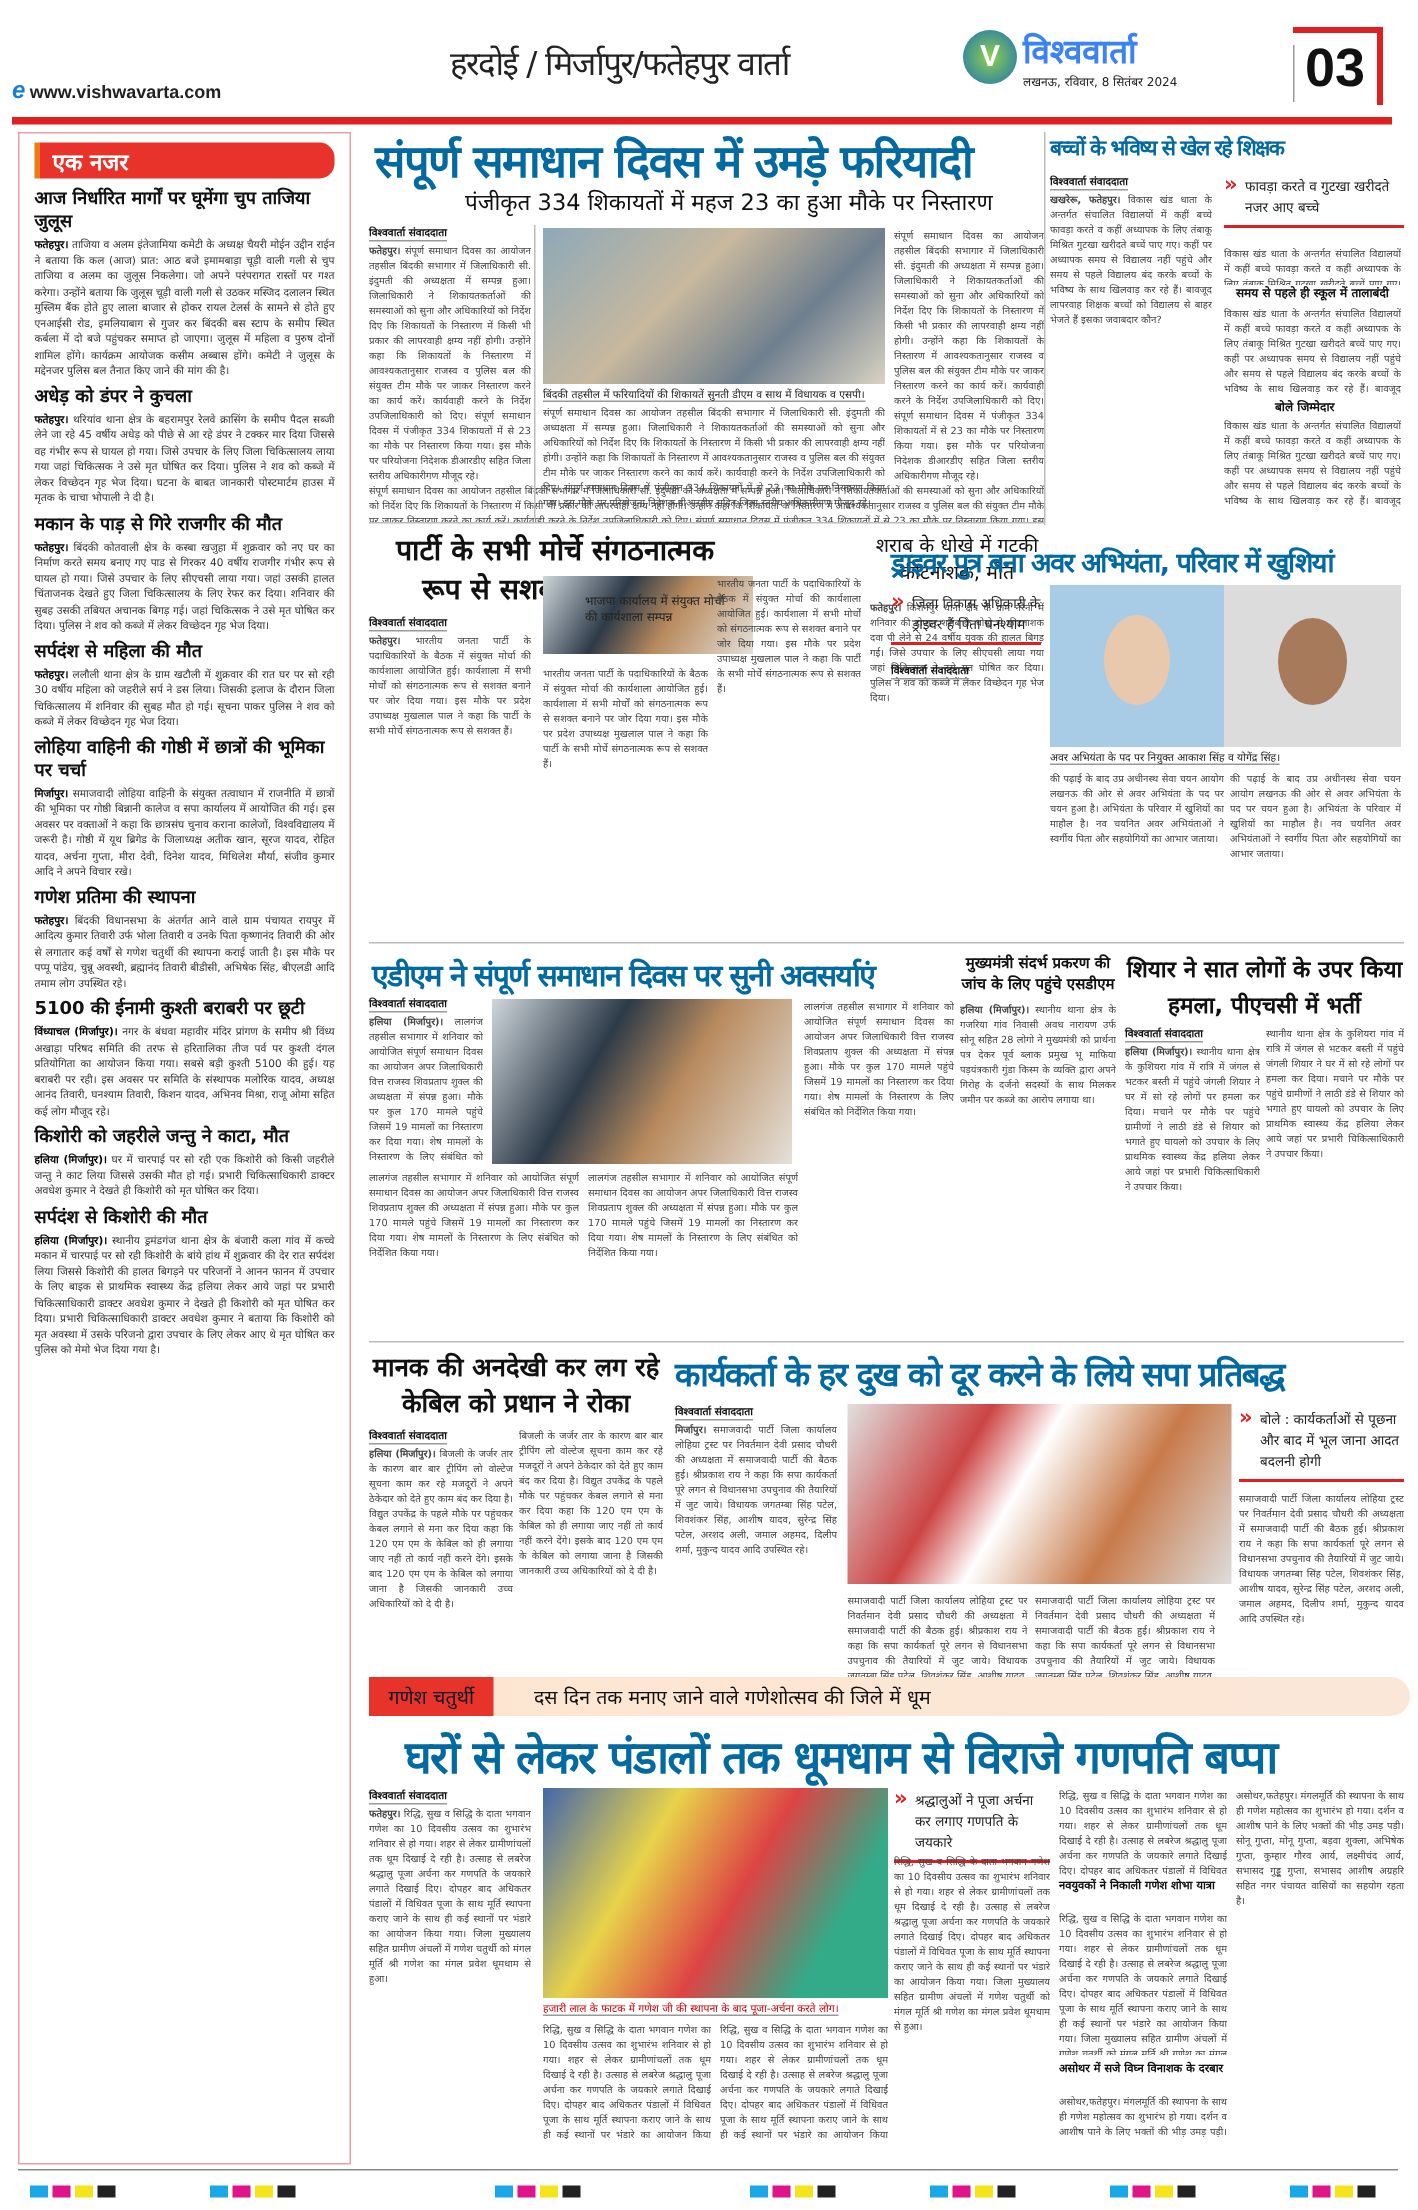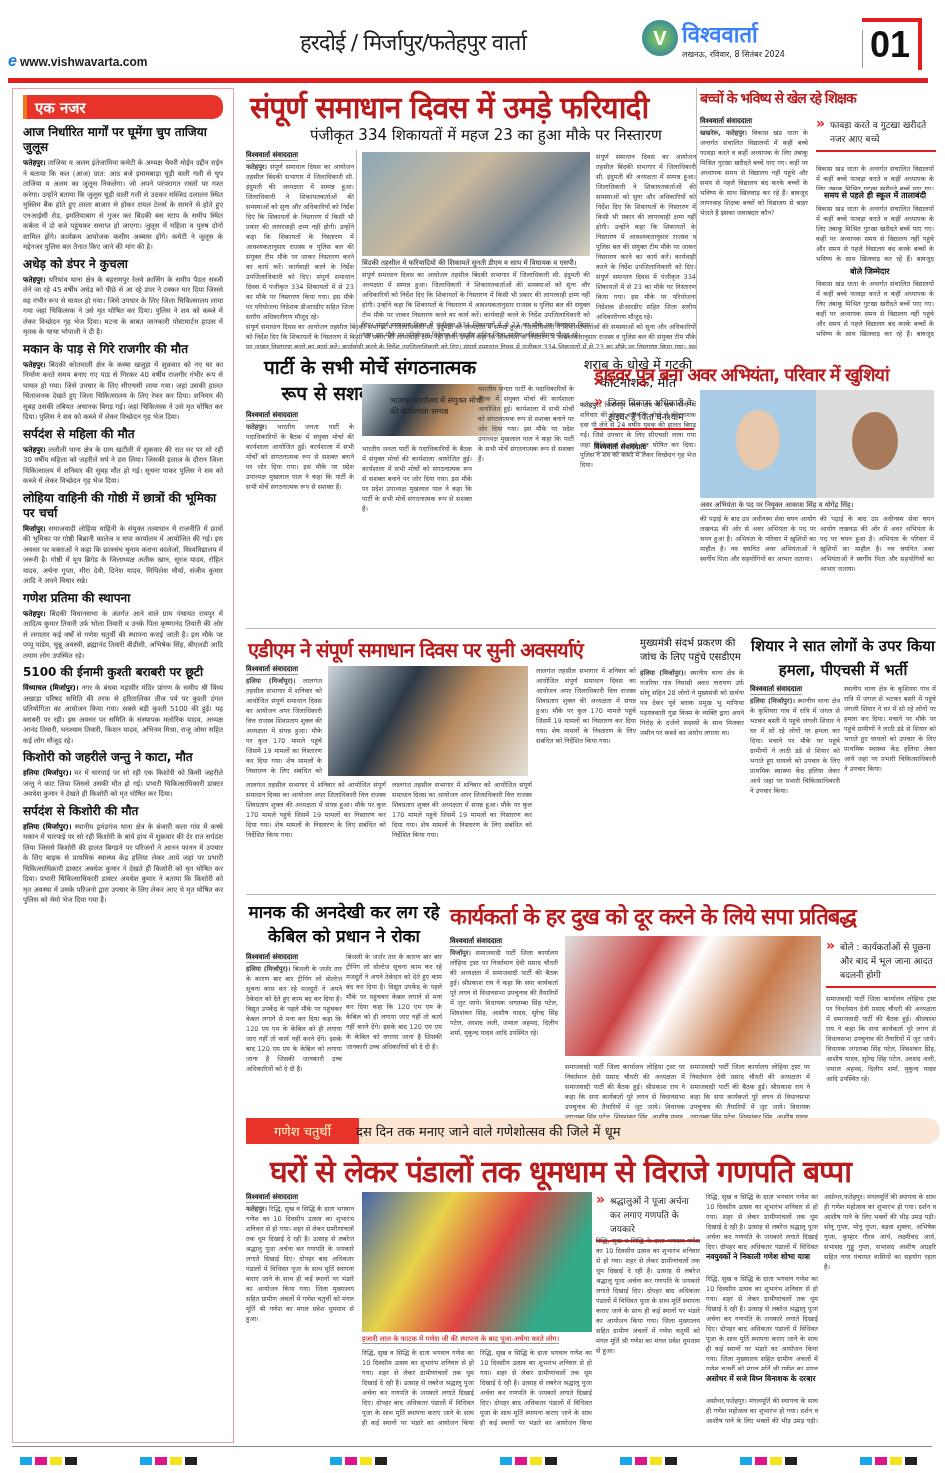--- a/index.html
+++ b/index.html
@@ -13,51 +13,51 @@
 .hdr .dateline{position:absolute;left:682px;top:48px;font:8px "DejaVu Sans",sans-serif;color:#222}
 .hdr .pageno{position:absolute;left:862px;top:18px;width:60px;height:52px;border-top:4px solid #e02020;border-right:4px solid #e02020;font:bold 36px "Liberation Sans",sans-serif;text-align:center;line-height:46px;color:#111}
 .hdr .pageno:before{content:"";position:absolute;left:0;top:8px;height:38px;border-left:1px solid #999}
 .redline{position:absolute;left:8px;top:78px;width:920px;height:5px;background:#e02020}
 .leftcol{position:absolute;left:12px;top:88px;width:222px;height:1355px;border:1.5px solid #e8a0a8;padding:4px 10px}
 .tag{background:linear-gradient(90deg,#f07a1a 0 4px,#e8332a 4px);color:#fff;font:bold 15px "DejaVu Sans",sans-serif;padding:2px 12px;border-radius:0 10px 10px 0;margin:2px 0 6px}
 .lh{font:bold 12px "DejaVu Sans",sans-serif;color:#111;margin:4px 0 3px;line-height:15px}
 .lp{font:7px "DejaVu Sans",sans-serif;line-height:10.5px;color:#333;text-align:justify}
 .lp b{color:#000}
 .main{position:absolute;left:240px;top:84px;width:700px;height:1360px}
-.h1{position:absolute;font:bold 26px "DejaVu Sans",sans-serif;color:#b91c1c;letter-spacing:-1px;white-space:nowrap}
+.h1{position:absolute;font:bold 26px "DejaVu Sans",sans-serif;color:#0369a1;letter-spacing:-1px;white-space:nowrap}
 .h2{position:absolute;font:15px "DejaVu Sans",sans-serif;color:#111;white-space:nowrap}
 .hm{position:absolute;font:bold 17px "DejaVu Sans",sans-serif;color:#111;line-height:22px}
 .by{position:absolute;font:bold 7px "DejaVu Sans",sans-serif;color:#111;border-bottom:1px solid #999;padding-bottom:1px}
 .txt{position:absolute;font:6.5px "DejaVu Sans",sans-serif;line-height:10px;color:#444;text-align:justify;overflow:hidden}
 .photo{position:absolute;background:linear-gradient(135deg,#8da9b8,#c8b89e 40%,#6f7f8e 70%,#d9d2c2);overflow:hidden}
 .photo.p2{background:linear-gradient(120deg,#cfd7dc,#2d3a48 35%,#b88a5e 60%,#e4e0d8)}
 .photo.p3{background:linear-gradient(120deg,#e0e0e0,#c44 30%,#fff 45%,#c87a4a 70%,#ddd)}
 .photo.p4{background:linear-gradient(120deg,#46a,#e8d34a 30%,#d44 55%,#3a8 80%)}
 .face{position:absolute;background:#f0f0f0}
 .cap{position:absolute;font:7px "DejaVu Sans",sans-serif;color:#222;border-bottom:1px solid #999;white-space:nowrap}
 .pull{position:absolute;font:9px "DejaVu Sans",sans-serif;color:#222;line-height:14px;padding-left:14px;border-bottom:2px solid #e02020;padding-bottom:4px}
 .pull:before{content:"»";position:absolute;left:0;top:-2px;color:#e02020;font-weight:bold;font-size:14px}
 .banner{position:absolute;left:6px;top:1118px;width:694px;height:26px;background:linear-gradient(90deg,#fde5d0,#fbe7d8);border-radius:0 13px 13px 0}
-.banner .k{position:absolute;left:0;top:0;height:26px;background:#e8332a;color:#fef9c3;font:13px "DejaVu Sans",sans-serif;padding:4px 28px}
+.banner .k{position:absolute;left:0;top:0;height:26px;background:#e8332a;color:#0f172a;font:13px "DejaVu Sans",sans-serif;padding:4px 13px}
 .banner .t{position:absolute;left:110px;top:4px;font:13px "DejaVu Sans",sans-serif;color:#111}
 .reg{position:absolute;bottom:8px;display:flex;gap:3px;align-items:center}
 .reg i{display:block;width:12px;height:8px}
 .vline{position:absolute;width:1px;background:#bbb}
 .hline{position:absolute;height:1px;background:#bbb}
 </style>
 </head>
 <body>
 
 <div class="hdr">
   <div class="url"><span class="e">e</span><span>www.vishwavarta.com</span></div>
   <div class="section">हरदोई / मिर्जापुर/फतेहपुर वार्ता</div>
   <div class="logo">V</div>
   <div class="brand">विश्ववार्ता</div>
   <div class="dateline">लखनऊ,  रविवार, 8 सितंबर 2024</div>
-  <div class="pageno">01</div>
+  <div class="pageno">03</div>
 </div>
 <div class="redline"></div>
 
 <div class="leftcol">
   <div class="tag">एक नजर</div>
   <div>
     <div class="lh">आज निर्धारित मार्गों पर घूमेंगा चुप ताजिया जुलूस</div>
     <div class="lp"><b>फतेहपुर।</b> <span>ताजिया व अलम इंतेजामिया कमेटी के अध्यक्ष चैयरी मोईन उद्दीन राईन ने बताया कि कल (आज) प्रात: आठ बजे इमामबाड़ा चूड़ी वाली गली से चुप ताजिया व अलम का जुलूस निकलेगा। जो अपने परंपरागत रास्तों पर गश्त करेगा। उन्होंने बताया कि जुलूस चूड़ी वाली गली से उठकर मस्जिद दलालन स्थित मुस्लिम बैंक होते हुए लाला बाजार से होकर रायल टेलर्स के सामने से होते हुए एनआईसी रोड, इमलियाबाग से गुजर कर बिंदकी बस स्टाप के समीप स्थित कर्बला में दो बजे पहुंचकर समाप्त हो जाएगा। जुलूस में महिला व पुरुष दोनों शामिल होंगे। कार्यक्रम आयोजक कसीम अब्बास होंगे। कमेटी ने जुलूस के मद्देनजर पुलिस बल तैनात किए जाने की मांग की है।</span></div>
   </div>
   <div>
@@ -145,21 +145,21 @@
   <div class="hline" style="left:6px;top:544px;width:690px"></div>
 
   <div class="h1" style="left:8px;top:552px;font-size:20px">एडीएम ने संपूर्ण समाधान दिवस पर सुनी अवसर्याएं</div>
   <div class="by" style="left:6px;top:580px">विश्ववार्ता संवाददाता</div>
   <div class="txt" style="left:6px;top:592px;width:76px;height:100px"><b>हलिया (मिर्जापुर)।</b> <span>लालगंज तहसील सभागार में शनिवार को आयोजित संपूर्ण समाधान दिवस का आयोजन अपर जिलाधिकारी वित्त राजस्व शिवप्रताप शुक्ल की अध्यक्षता में संपन्न हुआ। मौके पर कुल 170 मामले पहुंचे जिसमें 19 मामलों का निस्तारण कर दिया गया। शेष मामलों के निस्तारण के लिए संबंधित को निर्देशित किया गया।</span></div>
   <div class="photo p2" style="left:88px;top:582px;width:200px;height:110px"></div>
   <div class="txt" style="left:6px;top:696px;width:140px;height:110px">लालगंज तहसील सभागार में शनिवार को आयोजित संपूर्ण समाधान दिवस का आयोजन अपर जिलाधिकारी वित्त राजस्व शिवप्रताप शुक्ल की अध्यक्षता में संपन्न हुआ। मौके पर कुल 170 मामले पहुंचे जिसमें 19 मामलों का निस्तारण कर दिया गया। शेष मामलों के निस्तारण के लिए संबंधित को निर्देशित किया गया।</div>
   <div class="txt" style="left:152px;top:696px;width:140px;height:110px">लालगंज तहसील सभागार में शनिवार को आयोजित संपूर्ण समाधान दिवस का आयोजन अपर जिलाधिकारी वित्त राजस्व शिवप्रताप शुक्ल की अध्यक्षता में संपन्न हुआ। मौके पर कुल 170 मामले पहुंचे जिसमें 19 मामलों का निस्तारण कर दिया गया। शेष मामलों के निस्तारण के लिए संबंधित को निर्देशित किया गया।</div>
   <div class="txt" style="left:296px;top:582px;width:100px;height:224px">लालगंज तहसील सभागार में शनिवार को आयोजित संपूर्ण समाधान दिवस का आयोजन अपर जिलाधिकारी वित्त राजस्व शिवप्रताप शुक्ल की अध्यक्षता में संपन्न हुआ। मौके पर कुल 170 मामले पहुंचे जिसमें 19 मामलों का निस्तारण कर दिया गया। शेष मामलों के निस्तारण के लिए संबंधित को निर्देशित किया गया।</div>
 
-  <div class="hm" style="left:400px;top:552px;width:104px;text-align:left;font-size:10px;line-height:14px;font-weight:normal">मुख्यमंत्री संदर्भ प्रकरण की जांच के लिए पहुंचे एसडीएम</div>
+  <div class="hm" style="left:400px;top:552px;width:104px;text-align:center;font-size:10px;line-height:14px;font-weight:bold">मुख्यमंत्री संदर्भ प्रकरण की जांच के लिए पहुंचे एसडीएम</div>
   <div class="txt" style="left:400px;top:584px;width:104px;height:222px"><b>हलिया (मिर्जापुर)।</b> <span>स्थानीय थाना क्षेत्र के गजरिया गांव निवासी अवध नारायण उर्फ सोनू सहित 28 लोगो ने मुख्यमंत्री को प्रार्थना पत्र देकर पूर्व ब्लाक प्रमुख भू माफिया पड़यंत्रकारी गुंडा किस्म के व्यक्ति द्वारा अपने गिरोह के दर्जनो सदस्यों के साथ मिलकर जमीन पर कब्जे का आरोप लगाया था।</span></div>
 
   <div class="hm" style="left:510px;top:550px;width:186px;text-align:center;font-size:15px;line-height:24px">शियार ने सात लोगों के उपर किया हमला, पीएचसी में भर्ती</div>
   <div class="by" style="left:510px;top:600px">विश्ववार्ता संवाददाता</div>
   <div class="txt" style="left:510px;top:612px;width:90px;height:194px"><b>हलिया (मिर्जापुर)।</b> <span>स्थानीय थाना क्षेत्र के कुशियरा गांव में रात्रि में जंगल से भटकर बस्ती में पहुंचे जंगली शियार ने घर में सो रहे लोगों पर हमला कर दिया। मचाने पर मौके पर पहुंचे ग्रामीणों ने लाठी डंडे से शियार को भगाते हुए घायलो को उपचार के लिए प्राथमिक स्वास्थ्य केंद्र हलिया लेकर आये जहां पर प्रभारी चिकित्साधिकारी ने उपचार किया।</span></div>
   <div class="txt" style="left:604px;top:600px;width:92px;height:206px">स्थानीय थाना क्षेत्र के कुशियरा गांव में रात्रि में जंगल से भटकर बस्ती में पहुंचे जंगली शियार ने घर में सो रहे लोगों पर हमला कर दिया। मचाने पर मौके पर पहुंचे ग्रामीणों ने लाठी डंडे से शियार को भगाते हुए घायलो को उपचार के लिए प्राथमिक स्वास्थ्य केंद्र हलिया लेकर आये जहां पर प्रभारी चिकित्साधिकारी ने उपचार किया।</div>
 
   <div class="hline" style="left:6px;top:810px;width:690px"></div>
 
   <div class="hm" style="left:6px;top:816px;width:196px;text-align:center;font-size:17px;line-height:24px">मानक की अनदेखी कर लग रहे केबिल को प्रधान ने रोका</div>

